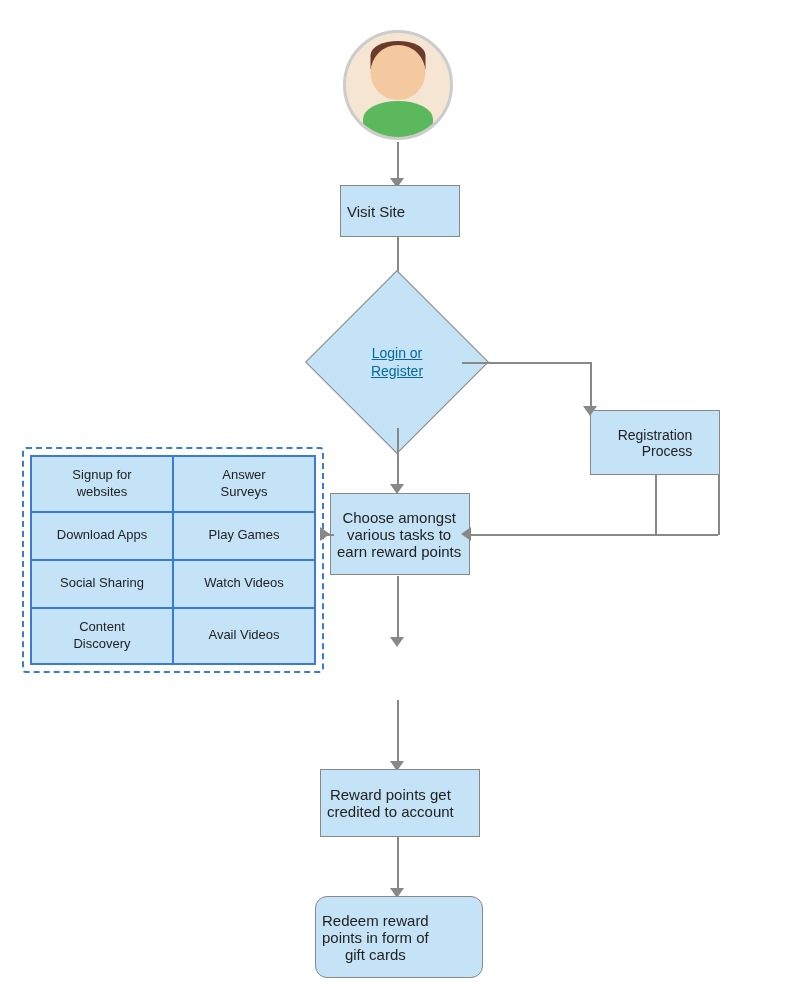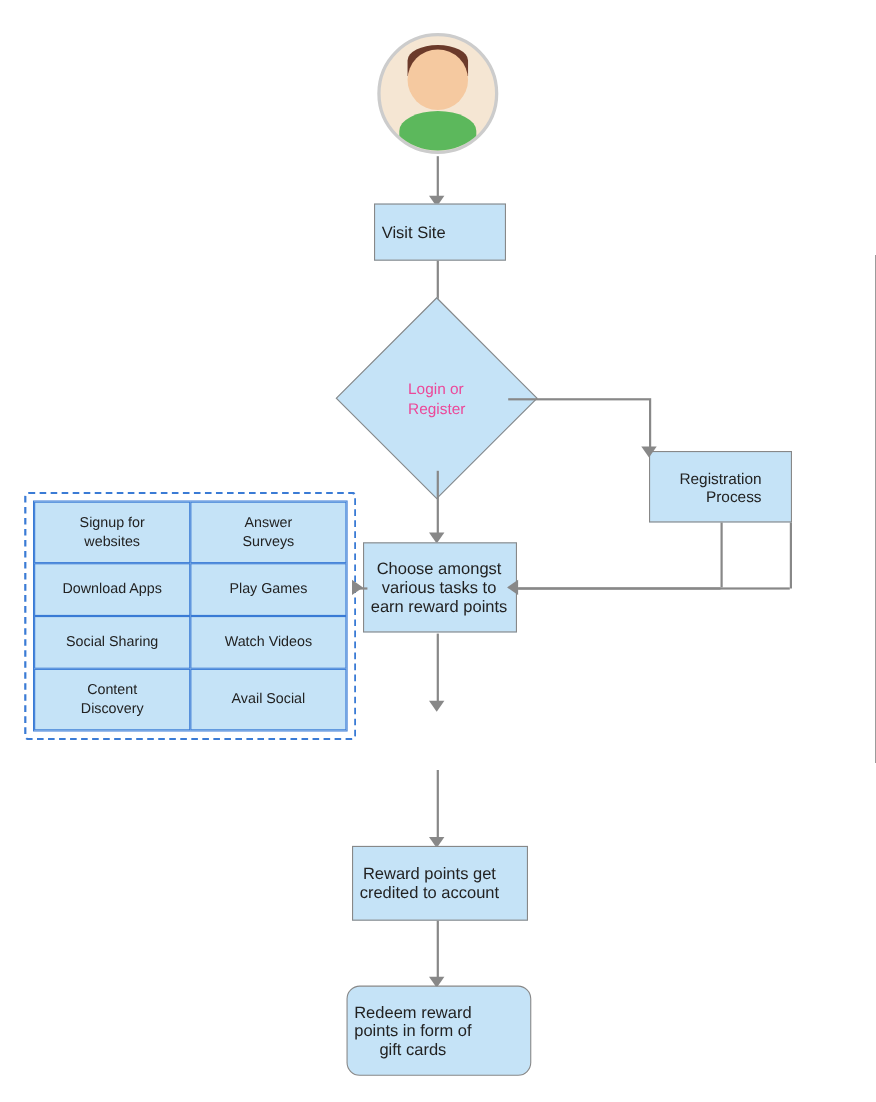--- a/index.html
+++ b/index.html
@@ -131,23 +131,24 @@
       width: 100%;
       height: 100%;
       background: #c5e3f7;
       border: 1.5px solid #888;
       transform: rotate(45deg);
     }
     .flow-diamond-text {
       position: relative;
       z-index: 2;
       font-size: 14px;
-      color: #ec4899;
-      text-align: left;
+      color: #0369a1;
+      text-align: center;
       line-height: 1.3;
+      text-decoration: underline;
     }
 
     
     .tasks-outer {
       position: absolute;
       border: 2.5px dashed #3a7bd5;
       border-radius: 4px;
       padding: 6px;
       background: transparent;
     }
@@ -268,20 +269,20 @@
       <div class="task-cell">Signup for<br>websites</div>
       <div class="task-cell">Answer<br>Surveys</div>
 
       <div class="task-cell">Download Apps</div>
       <div class="task-cell">Play Games</div>
 
       <div class="task-cell">Social Sharing</div>
       <div class="task-cell">Watch Videos</div>
 
       <div class="task-cell">Content<br>Discovery</div>
-      <div class="task-cell">Avail Social</div>
+      <div class="task-cell">Avail Videos</div>
     </div>
   </div>
 
   <div class="connector h" style="left:324px; top:534px; width:10px;"></div>
   <div class="arrow-right" style="left:320px; top:527px;"></div>
 
 </div>
 
 </body></html>

